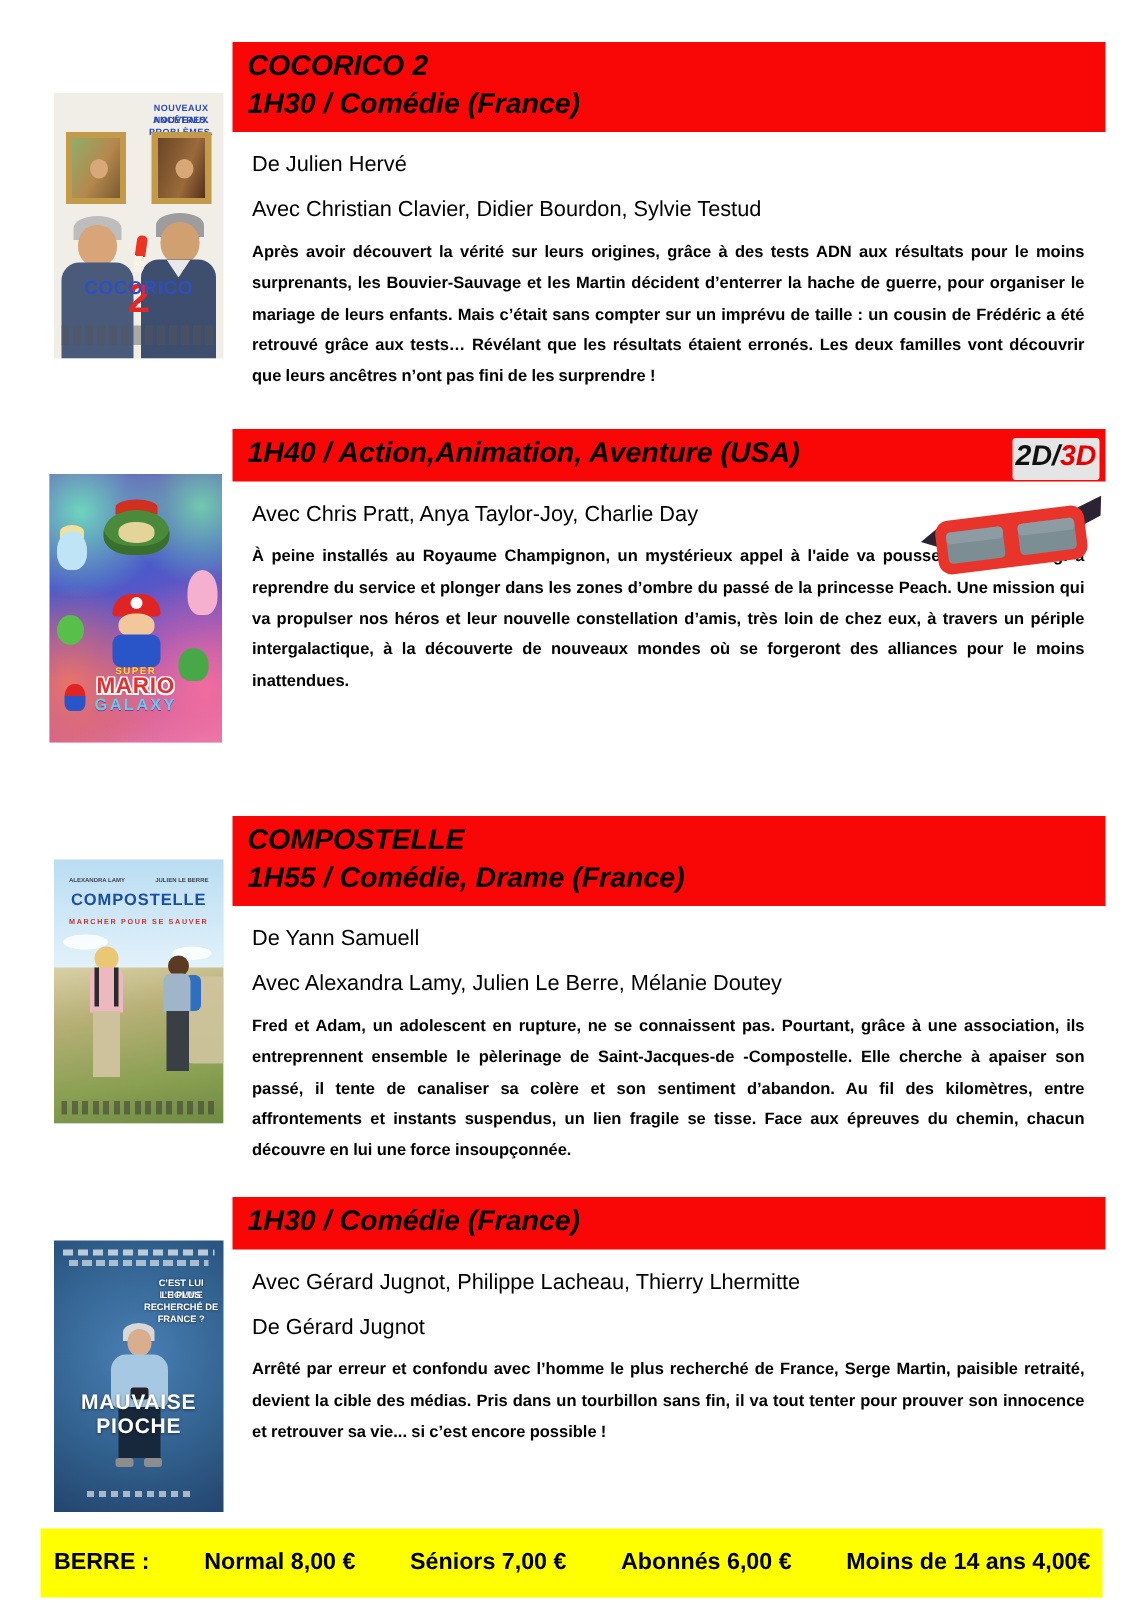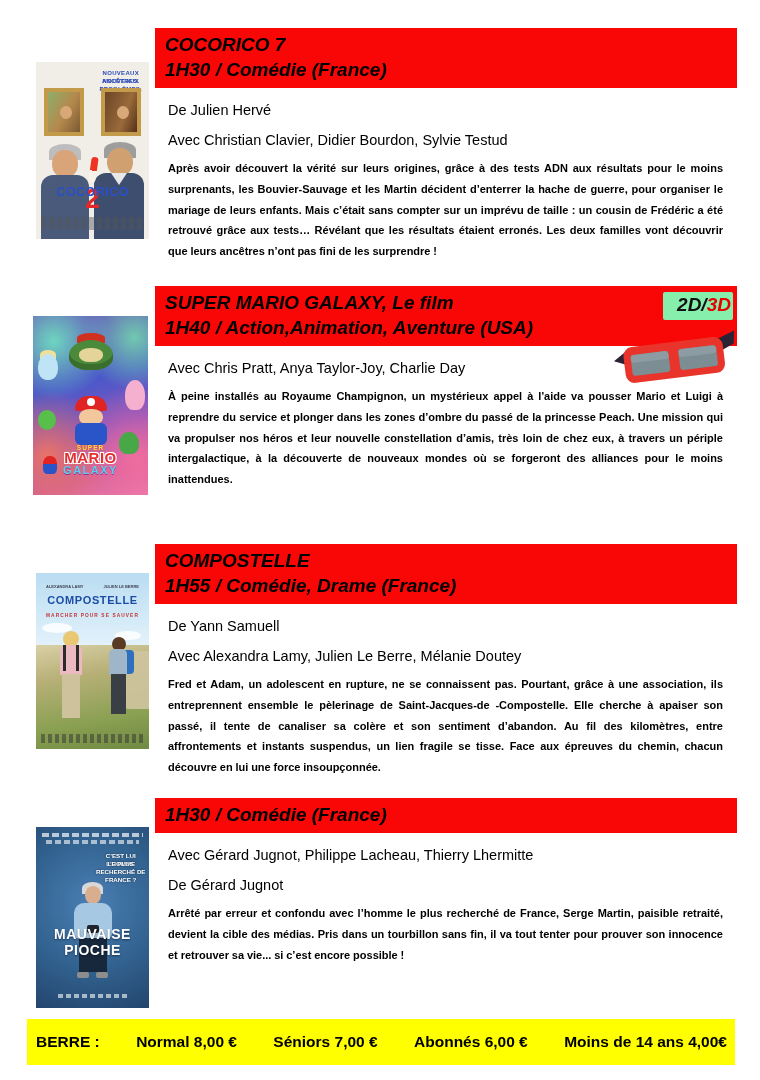--- a/index.html
+++ b/index.html
@@ -13,22 +13,22 @@
   .banner{position:relative;background:#f90606;color:#000;
           font-weight:bold;font-style:italic;padding:4px 10px 6px 10px;}
   .banner .btitle{font-size:19px;line-height:25px;}
   .banner .bsub{font-size:19px;line-height:25px;}
 
   .credit{font-weight:normal;font-size:14.5px;margin:14px 14px 0 13px;}
   .synopsis{font-weight:bold;font-size:11px;line-height:20.8px;
             text-align:justify;margin:10px 14px 0 13px;word-spacing:-0.2px;}
 
   
-  .badge{position:absolute;top:6px;right:4px;width:58px;background:#86efac;
-         text-align:center;padding:2px 0 4px 12px;font-size:19px;
+  .badge{position:absolute;top:6px;right:4px;width:58px;background:#e5e5e5;
+         text-align:center;padding:2px 0 4px 0;font-size:19px;
          font-style:italic;font-weight:bold;border-radius:2px;}
   .badge .b2d{color:#111111;}
   .badge .b3d{color:#e80000;}
   .glasses{position:absolute;right:-3px;top:44px;width:132px;height:56px;z-index:6;}
 
   
   .poster{position:absolute;overflow:hidden;}
   .poster *{position:absolute;}
 
   
@@ -235,31 +235,30 @@
     <div class="p4-shoe2"></div>
     <div class="p4-title">
       <span>MAUVAISE</span>
       <span>PIOCHE</span>
     </div>
     <div class="p4-cred3"></div>
   </div>
 
   <section class="movie sec1">
     <header class="banner">
-      <div class="btitle">COCORICO 7</div>
+      <div class="btitle">COCORICO 2</div>
       <div class="bsub">1H30 / Comédie (France)</div>
     </header>
     <p class="credit">De Julien Hervé</p>
     <p class="credit">Avec Christian Clavier, Didier Bourdon, Sylvie Testud</p>
     <p class="synopsis">Après avoir découvert la vérité sur leurs origines, grâce à des tests ADN aux résultats pour le moins surprenants, les Bouvier-Sauvage et les Martin décident d’enterrer la hache de guerre, pour organiser le mariage de leurs enfants. Mais c’était sans compter sur un imprévu de taille : un cousin de Frédéric a été retrouvé grâce aux tests… Révélant que les résultats étaient erronés. Les deux familles vont découvrir que leurs ancêtres n’ont pas fini de les surprendre !</p>
   </section>
 
   <section class="movie sec2">
     <header class="banner">
-      <div class="btitle">SUPER MARIO GALAXY, Le film</div>
       <div class="bsub">1H40 / Action,Animation, Aventure (USA)</div>
       <div class="badge">
         <span class="b2d">2D/</span><span class="b3d">3D</span>
       </div>
       <svg class="glasses" viewBox="0 0 132 56" aria-hidden="true">
         <g transform="rotate(-7 66 28)">
           <path d="M6 24 L20 15 L20 30 Z" fill="#2b2233"></path>
           <path d="M112 14 L129 8 L127 21 L112 27 Z" fill="#2b2233"></path>
           <rect x="16" y="12" width="100" height="36" rx="9" fill="#e8342a"></rect>
           <rect x="23" y="20" width="38" height="21" rx="3" fill="#7d8d94"></rect>

